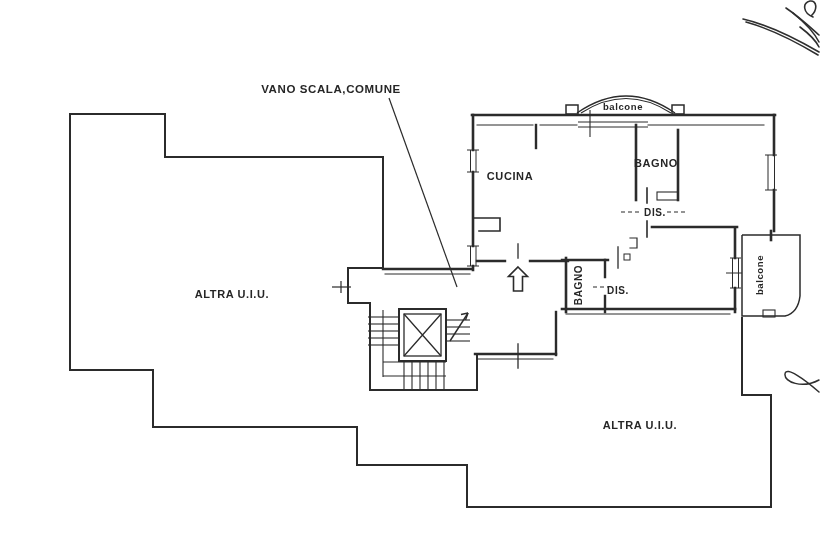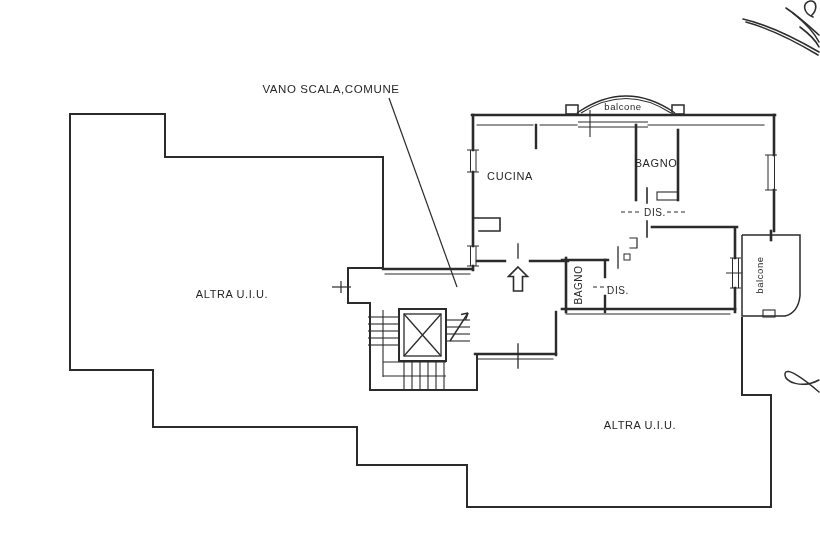--- a/index.html
+++ b/index.html
@@ -2,20 +2,21 @@
 <html><head>
 <meta charset="utf-8">
 <style>
   html,body{margin:0;padding:0;background:#ffffff;}
   .sheet{
     position:relative;
     width:820px;height:557px;
     background:#ffffff;
     overflow:hidden;
     font-family:"Liberation Sans", sans-serif;
+    font-weight:bold;
   }
   svg{display:block;}
   svg text{
     fill:#262626;
     font-family:"Liberation Sans", sans-serif;
     letter-spacing:0.6px;
   }
   .lbl-main{font-size:11.5px;}
   .lbl-room{font-size:11px;}
   .lbl-small{font-size:10px;}

